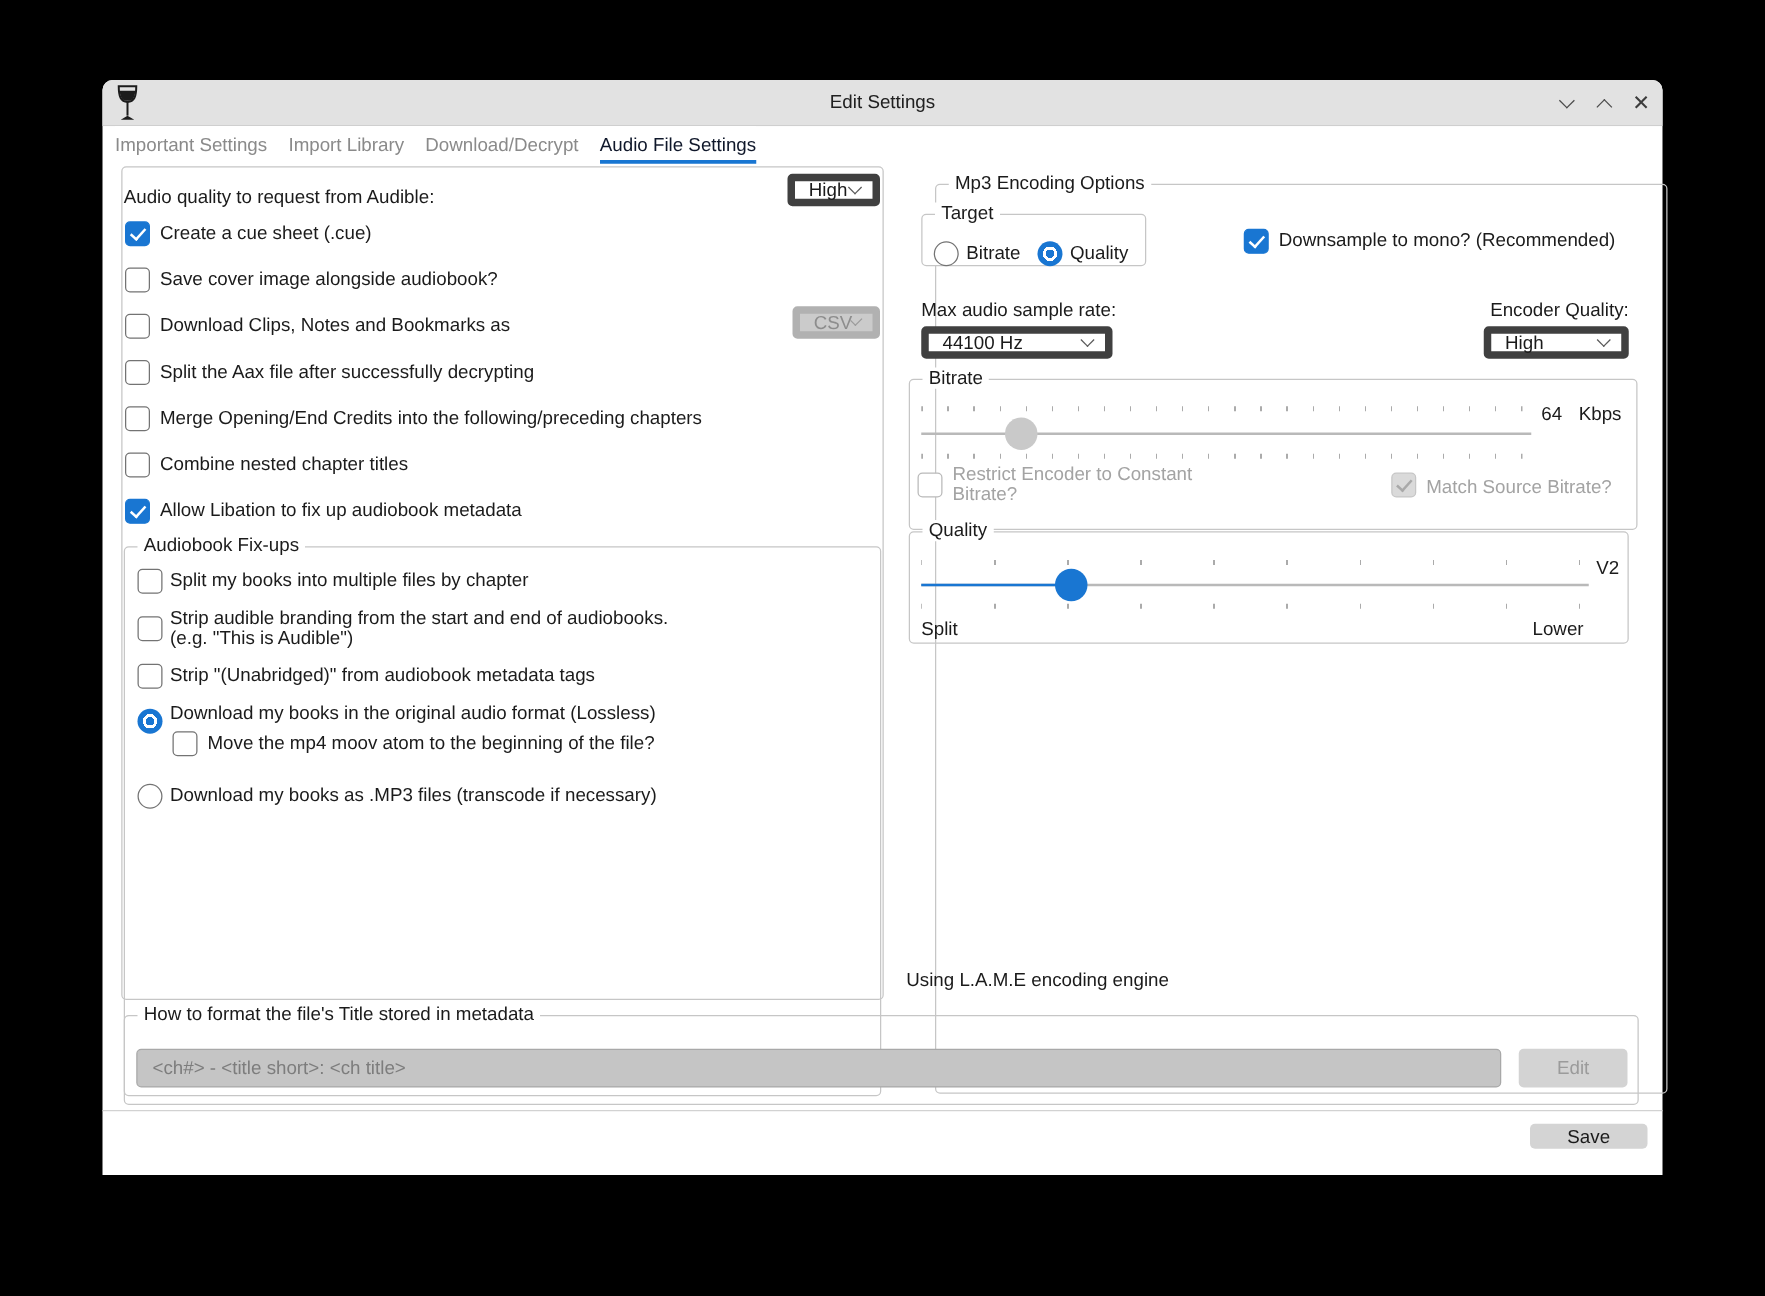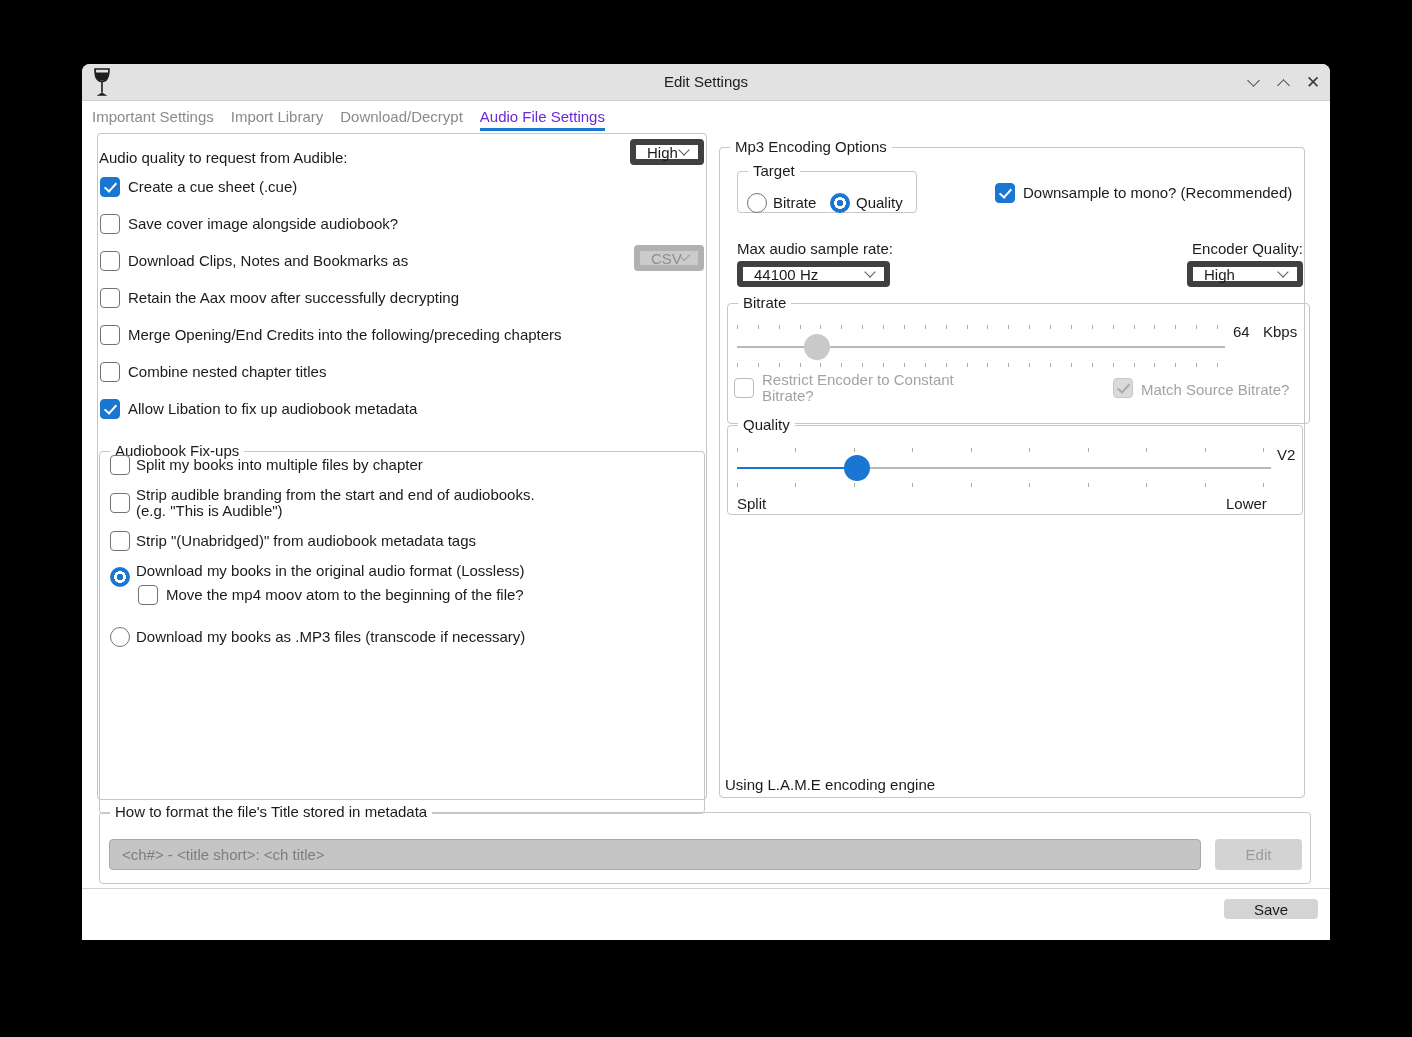--- a/index.html
+++ b/index.html
@@ -26,21 +26,21 @@
     position:absolute; left:0; right:0; top:9px; text-align:center; color:#202020;
   }
   .winctl { position:absolute; top:0; width:26px; height:37px; display:flex; align-items:center; justify-content:center; cursor:default; }
   .caret { display:inline-block; width:9px; height:9px; border-right:1.7px solid #4a4a4a; border-bottom:1.7px solid #4a4a4a; }
   .caret.down { transform:rotate(45deg); margin-top:-5px; }
   .caret.up   { transform:rotate(-135deg); margin-top:5px; }
   .xglyph { font-size:17px; color:#3c3c3c; line-height:1; }
   
   #tabbar { position:absolute; left:10px; top:37px; height:30px; display:flex; column-gap:17px; background:#fff; }
   .tab { padding-top:7px; height:30px; color:#8a8a8a; border-bottom:3px solid transparent; cursor:default; }
-  .tab.active { color:#6d28d9; border-bottom-color:#1976d2; }
+  .tab.active { color:#0f172a; border-bottom-color:#1976d2; }
   
   .gbox { position:absolute; border:1px solid #c6c6c6; border-radius:4px; }
   .glabel { position:absolute; top:-10px; left:10px; background:#fff; padding:0 5px; color:#1b1b1b; white-space:nowrap; }
   
   .cb { position:absolute; width:20px; height:20px; background:#fff; border:1.5px solid #737373; border-radius:4px; }
   .cb.checked { background:#1976d2; border-color:#1976d2; }
   .cb.checked::after {
     content:""; position:absolute; left:5.5px; top:1.5px; width:5px; height:10px;
     border:solid #fff; border-width:0 2px 2px 0; transform:rotate(42deg);
   }
@@ -126,32 +126,32 @@
   <div class="lbl" style="left:46px;top:150px">Save cover image alongside audiobook?</div>
 
   <span class="cb" style="left:18px;top:187px"></span>
   <div class="lbl" style="left:46px;top:187px">Download Clips, Notes and Bookmarks as</div>
   <div class="combo dis" style="left:552px;top:181px;width:70px">
     <span>CSV</span>
     <span class="ccaret"></span>
   </div>
 
   <span class="cb" style="left:18px;top:224px"></span>
-  <div class="lbl" style="left:46px;top:224px">Retain the Aax moov after successfully decrypting</div>
+  <div class="lbl" style="left:46px;top:224px">Split the Aax file after successfully decrypting</div>
 
   <span class="cb" style="left:18px;top:261px"></span>
   <div class="lbl" style="left:46px;top:261px">Merge Opening/End Credits into the following/preceding chapters</div>
 
   <span class="cb" style="left:18px;top:298px"></span>
   <div class="lbl" style="left:46px;top:298px">Combine nested chapter titles</div>
 
   <span class="cb checked" style="left:18px;top:335px"></span>
   <div class="lbl" style="left:46px;top:335px">Allow Libation to fix up audiobook metadata</div>
 
-  <div class="gbox" style="left:17px;top:387px;width:606px;height:363px">
+  <div class="gbox" style="left:17px;top:373px;width:606px;height:440px">
     <div class="glabel">Audiobook Fix-ups</div>
   </div>
 
   <span class="cb" style="left:28px;top:391px"></span>
   <div class="lbl" style="left:54px;top:391px">Split my books into multiple files by chapter</div>
 
   <span class="cb" style="left:28px;top:429px"></span>
   <div class="lbl" style="left:54px;top:423px;line-height:16px">Strip audible branding from the start and end of audiobooks.</div>
   <div class="lbl" style="left:54px;top:439px;line-height:16px">(e.g. "This is Audible")</div>
 
@@ -160,21 +160,21 @@
 
   <span class="radio sel" style="left:28px;top:503px"></span>
   <div class="lbl" style="left:54px;top:497px">Download my books in the original audio format (Lossless)</div>
 
   <span class="cb" style="left:56px;top:521px"></span>
   <div class="lbl" style="left:84px;top:521px">Move the mp4 moov atom to the beginning of the file?</div>
 
   <span class="radio" style="left:28px;top:563px"></span>
   <div class="lbl" style="left:54px;top:563px">Download my books as .MP3 files (transcode if necessary)</div>
 
-  <div class="gbox" style="left:637px;top:83px;width:586px;height:651px">
+  <div class="gbox" style="left:666px;top:83px;width:586px;height:728px">
     <div class="glabel">Mp3 Encoding Options</div>
   </div>
 
   <div class="gbox" style="left:655px;top:107px;width:180px;height:42px;background:#fff">
     <div class="glabel">Target</div>
   </div>
   <span class="radio" style="left:665px;top:129px"></span>
   <div class="lbl" style="left:691px;top:129px">Bitrate</div>
   <span class="radio sel" style="left:748px;top:129px"></span>
   <div class="lbl" style="left:774px;top:129px">Quality</div>

